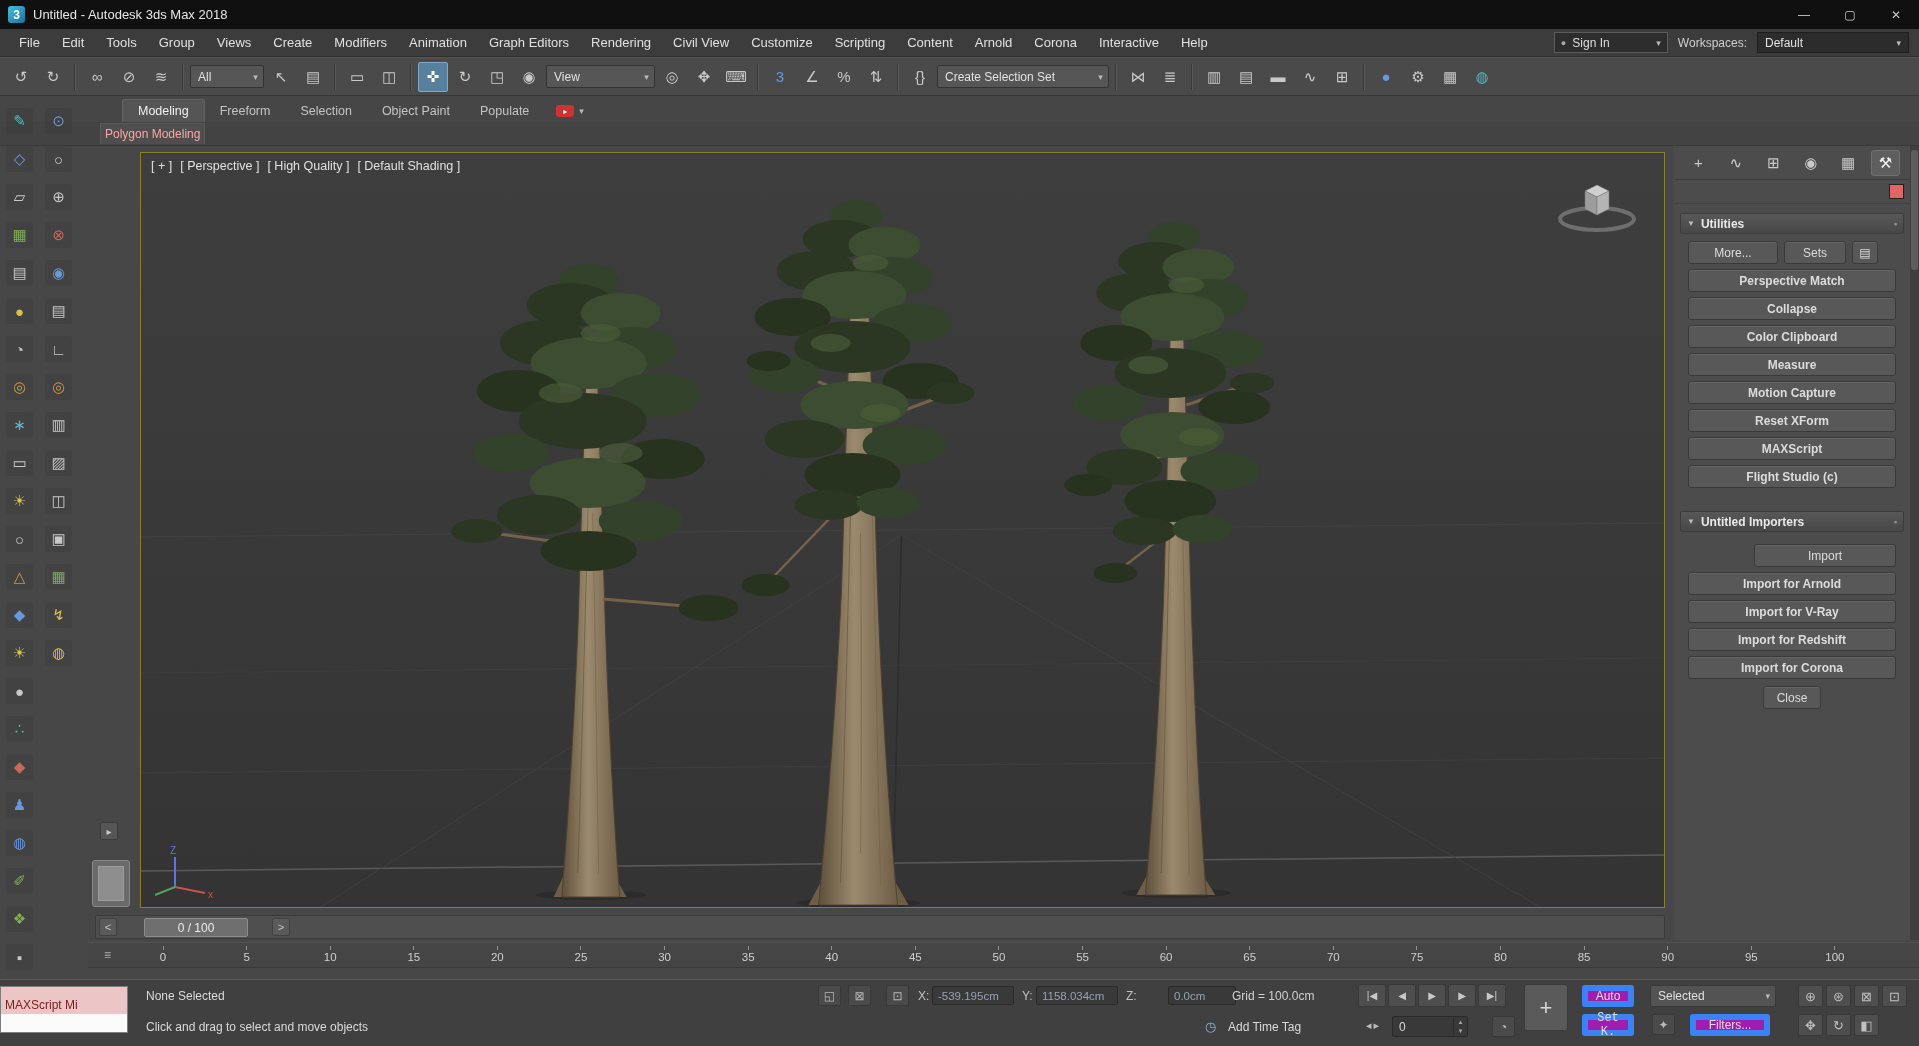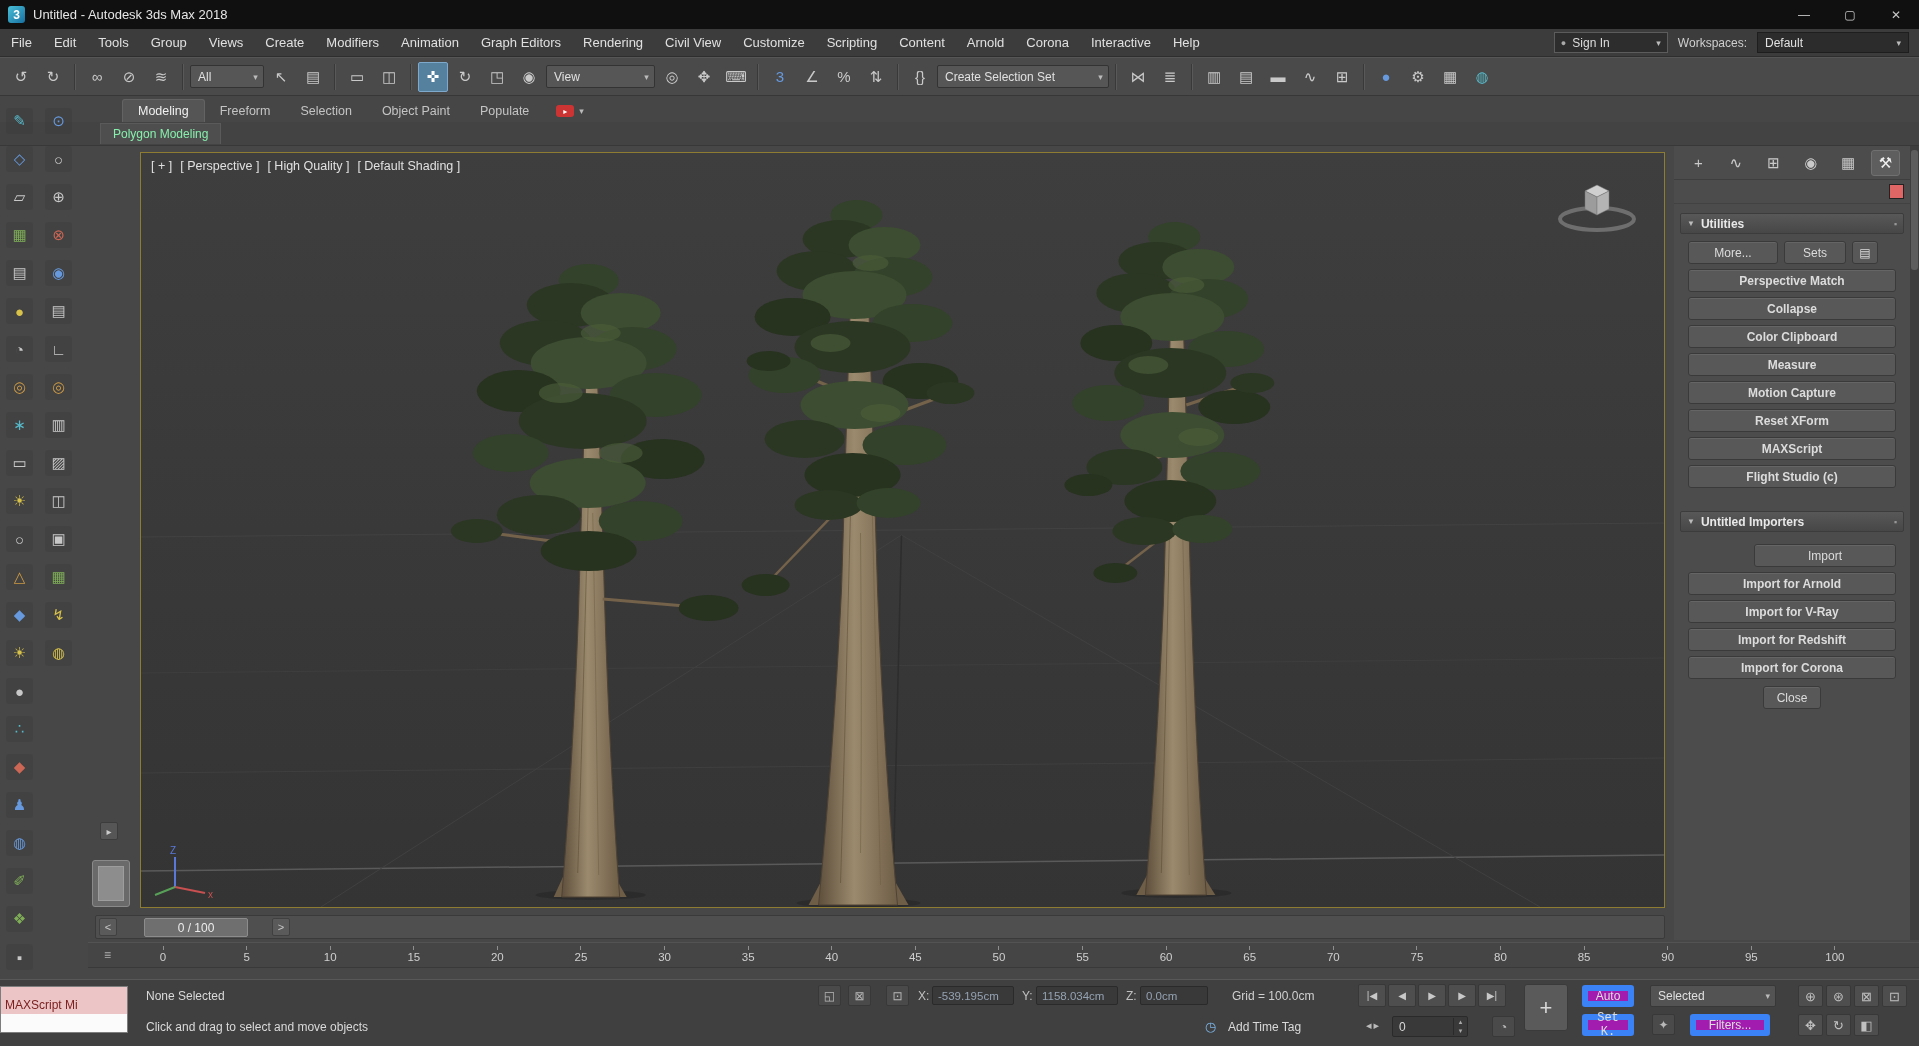--- a/index.html
+++ b/index.html
@@ -9,21 +9,21 @@
     font-family:"Liberation Sans", sans-serif; font-size:12px; color:#d4d4d4;
     user-select:none;
   }
   
   .titlebar { position:absolute; top:0; left:0; right:0; height:29px; background:#101010; display:flex; align-items:center; gap:8px; padding-left:8px; }
   .app-logo { width:17px; height:17px; border-radius:3px; background:linear-gradient(135deg,#49c0d8,#176fa0); color:#fff; font-weight:bold; font-size:12px; display:flex; align-items:center; justify-content:center; }
   .title-text { font-size:13px; color:#e6e6e6; }
   .win-controls { margin-left:auto; display:flex; height:100%; }
   .win-btn { width:46px; display:flex; align-items:center; justify-content:center; color:#c8c8c8; font-size:12px; }
   
-  .menubar { position:absolute; top:29px; left:0; right:0; height:28px; background:#3c3c3c; border-bottom:1px solid #2e2e2e; display:flex; align-items:center; padding-left:0; }
+  .menubar { position:absolute; top:29px; left:0; right:0; height:28px; background:#3c3c3c; border-bottom:1px solid #2e2e2e; display:flex; align-items:center; padding-left:8px; }
   .menu-item { padding:0 11px; font-size:13px; color:#e0e0e0; height:100%; display:flex; align-items:center; white-space:nowrap; }
   .menu-right { margin-left:auto; display:flex; align-items:center; gap:10px; padding-right:10px; }
   .signin { width:114px; height:21px; background:#2d2d2d; border:1px solid #5c5c5c; display:flex; align-items:center; gap:6px; padding:0 6px; font-size:12px; color:#ddd; }
   .signin .u { font-size:9px; color:#aaa; }
   .dd-caret { margin-left:auto; font-size:9px; color:#bbb; }
   .ws-label { font-size:12px; color:#cfcfcf; }
   .ws-combo { width:152px; height:21px; background:#2c2c2c; border:1px solid #1e1e1e; display:flex; align-items:center; padding:0 7px; font-size:12px; color:#e2e2e2; }
   
   .toolbar { position:absolute; top:57px; left:0; right:0; height:39px; background:#4a4a4a; border-top:1px solid #565656; border-bottom:1px solid #373737; display:flex; align-items:center; padding:0 6px; gap:2px; }
   .tbtn { min-width:30px; height:30px; display:flex; align-items:center; justify-content:center; font-size:15px; color:#c9c9c9; border:1px solid transparent; border-radius:2px; }
@@ -34,21 +34,21 @@
   .w74 { width:74px; } .w86 { width:109px; } .w172 { width:172px; }
   .c-teal { color:#56b8c8; } .c-yellow { color:#d8c24a; } .c-red { color:#cc6655; }
   .c-blue { color:#6699dd; } .c-green { color:#7fae57; } .c-orange { color:#cc9944; } .c-gray { color:#c8c8c8; }
   
   .ribbon-tabs { position:absolute; top:96px; left:0; right:0; height:26px; background:#464646; display:flex; align-items:flex-end; padding-left:122px; }
   .rtab { padding:4px 15px; font-size:12.5px; color:#c4c4c4; }
   .rtab.active { background:#555; border:1px solid #636363; border-bottom:none; border-radius:3px 3px 0 0; color:#f0f0f0; }
   .yt-wrap { display:flex; align-items:center; gap:5px; margin-left:12px; padding-bottom:5px; }
   .yt-icon { width:18px; height:12px; background:#c33; border-radius:3px; color:#fff; font-size:8px; display:flex; align-items:center; justify-content:center; }
   .ribbon-sub { position:absolute; top:122px; left:0; right:0; height:24px; background:#434343; border-bottom:1px solid #383838; display:flex; align-items:center; }
-  .sub-tab { margin-left:100px; padding:3px 12px; font-size:12px; color:#86efac; background:#4e4e4e; border:1px solid #5a5a5a; border-bottom:none; }
+  .sub-tab { margin-left:100px; padding:3px 4px; font-size:12px; color:#fca5a5; background:#4e4e4e; border:1px solid #5a5a5a; border-bottom:none; }
   
   .left-strip { position:absolute; display:flex; flex-direction:column; gap:12px; z-index:6; }
   .strip-a { left:6px; top:108px; }
   .strip-b { left:45px; top:108px; }
   .ltb-icon { width:27px; height:26px; display:flex; align-items:center; justify-content:center; font-size:15px; border-radius:3px; background:rgba(0,0,0,0.06); }
   .flyout-btn { position:absolute; left:100px; top:822px; width:18px; height:18px; background:#565656; border:1px solid #3c3c3c; border-radius:2px; color:#ccc; font-size:10px; display:flex; align-items:center; justify-content:center; z-index:6; }
   .vp-layout-tab { position:absolute; left:92px; top:860px; width:38px; height:47px; background:#6a6a6a; border:1px solid #8a8a8a; border-radius:3px; z-index:6; padding:5px; }
   .vp-layout-tab .inner { width:100%; height:100%; background:#8d8d8d; border:1px solid #9d9d9d; }
   
   .viewport { position:absolute; left:140px; top:152px; width:1525px; height:756px; background:#3a3a3a; border:1px solid #8f7c33; }
@@ -523,21 +523,21 @@
 
   <div class="st-icon" style="left:818px; top:5px;">◱</div>
   <div class="st-icon" style="left:848px; top:5px;">⊠</div>
   <div class="st-icon" style="left:886px; top:5px;">⊡</div>
 
   <span class="coord-label" style="left:918px;">X:</span>
   <div class="coord-field" style="left:932px; width:82px;">-539.195cm</div>
   <span class="coord-label" style="left:1022px;">Y:</span>
   <div class="coord-field" style="left:1036px; width:82px;">1158.034cm</div>
   <span class="coord-label" style="left:1126px;">Z:</span>
-  <div class="coord-field" style="left:1140px; width:68px;">0.0cm</div>
+  <div class="coord-field" style="left:1168px; width:68px;">0.0cm</div>
   <div class="grid-label">Grid = 100.0cm</div>
 
   <div class="playback">
     <div class="pb-btn">|◀</div>
     <div class="pb-btn">◀</div>
     <div class="pb-btn">▶</div>
     <div class="pb-btn">▶</div>
     <div class="pb-btn">▶|</div>
   </div>
 

